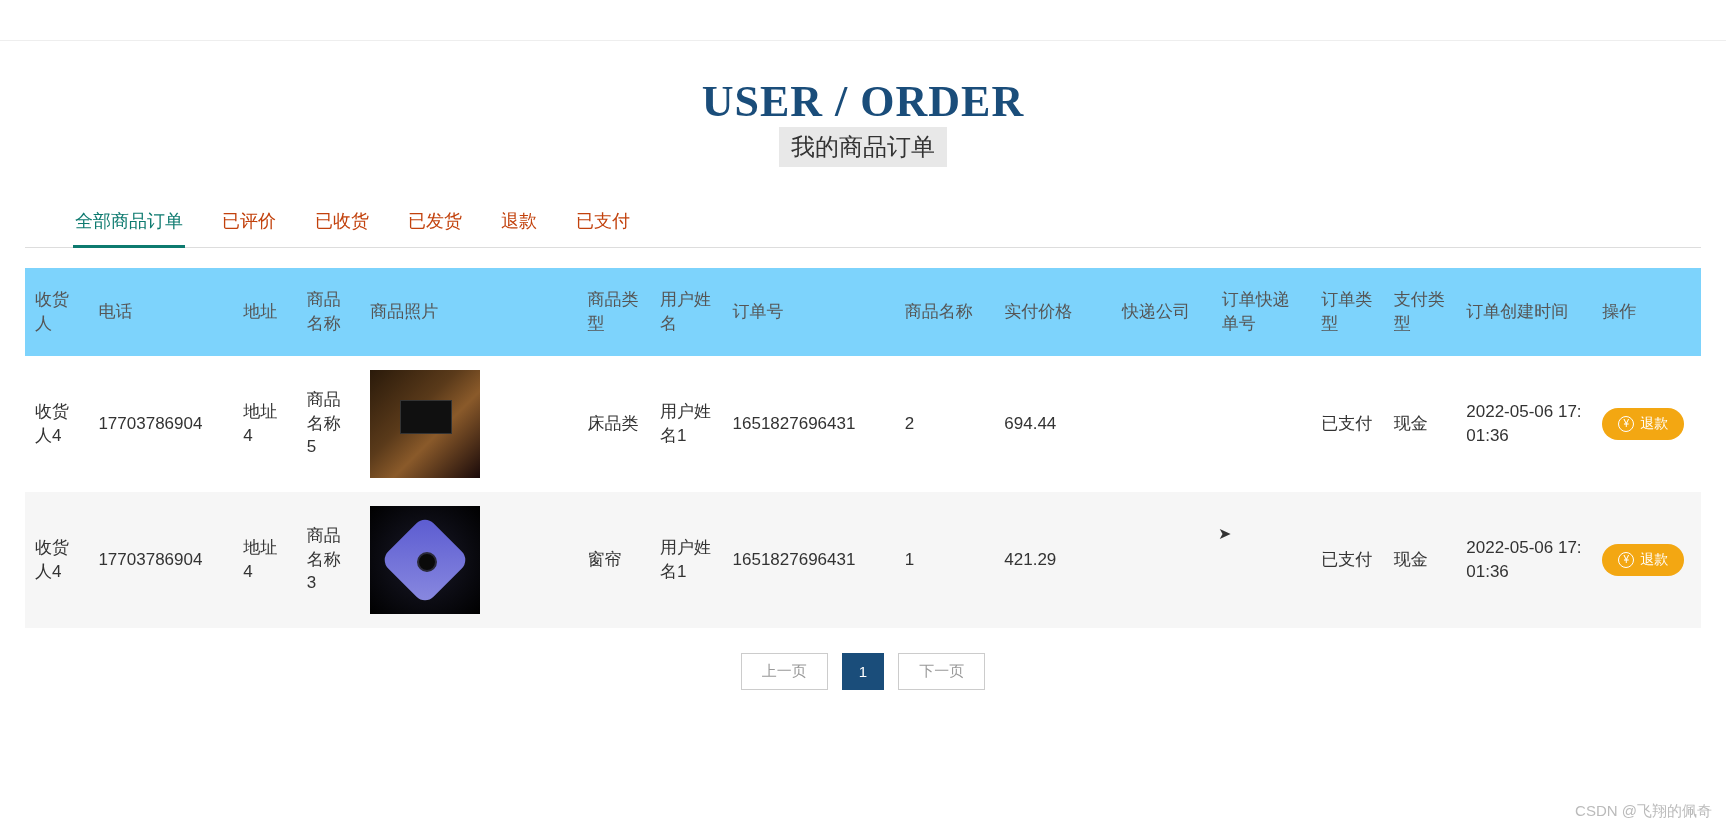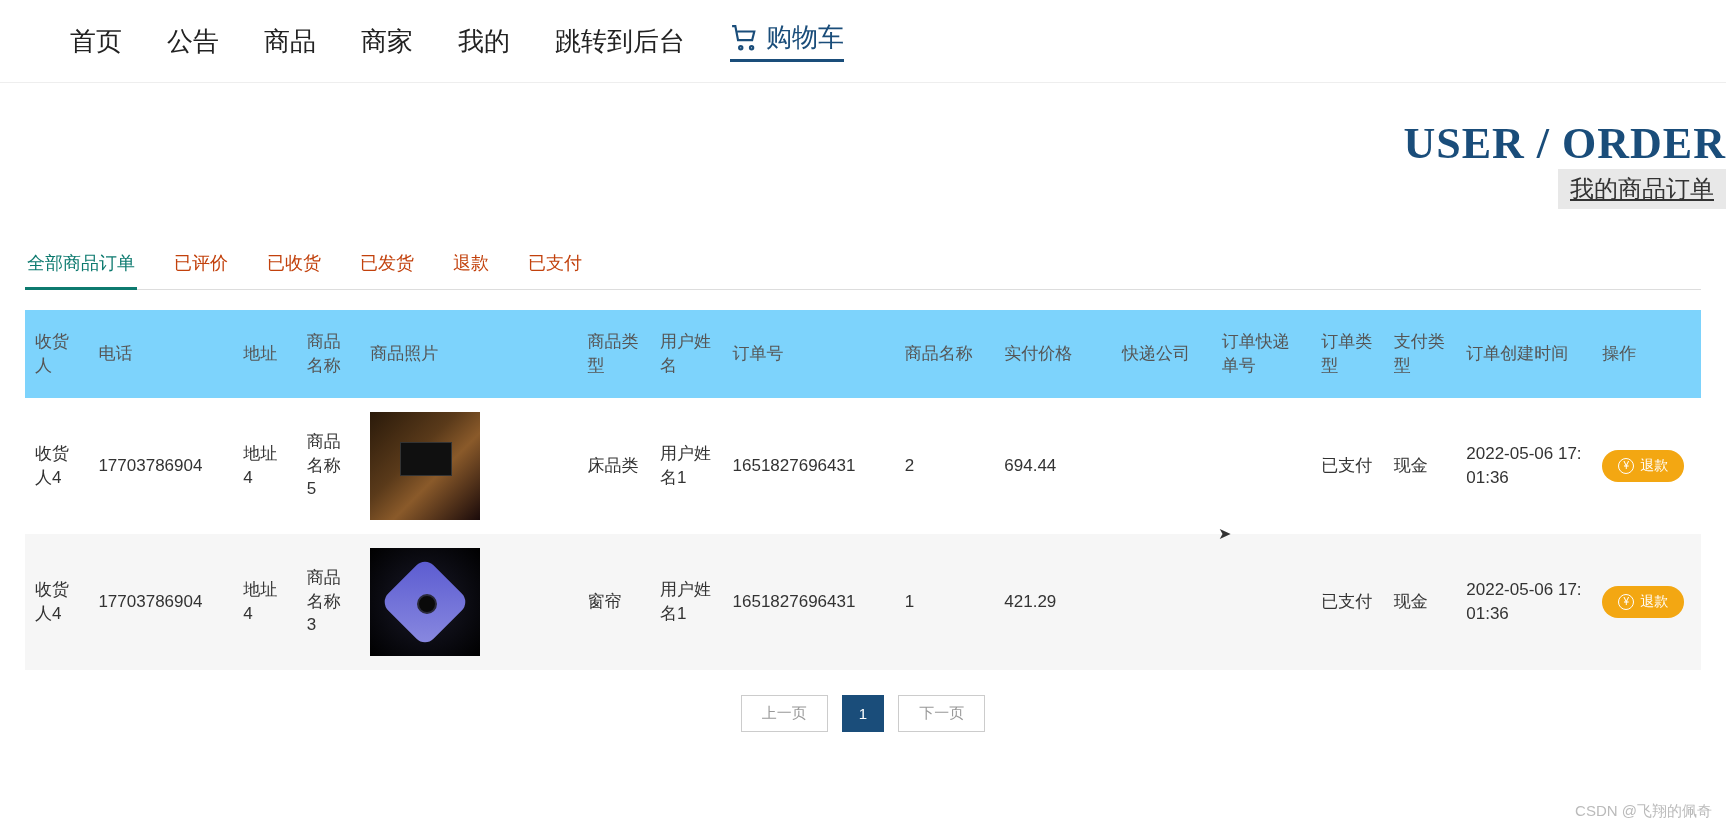--- a/index.html
+++ b/index.html
@@ -5,28 +5,28 @@
     * { box-sizing: border-box; margin: 0; padding: 0; }
     body { font-family: "Microsoft YaHei", Arial, sans-serif; background: #fff; color: #333; }
     
     .header { display: flex; align-items: center; justify-content: space-between; padding: 20px 70px; border-bottom: 1px solid #eee; }
     .site-title { font-size: 30px; font-weight: bold; letter-spacing: 2px; }
     .nav { display: flex; align-items: center; gap: 45px; }
     .nav-item { font-size: 26px; color: #222; text-decoration: none; cursor: pointer; }
     .cart-link { display: flex; align-items: center; gap: 8px; color: #1a4d7a; border-bottom: 3px solid #1a4d7a; padding-bottom: 4px; font-size: 26px; text-decoration: none; cursor: pointer; }
     .cart-icon { width: 28px; height: 26px; }
     
-    .page-heading { text-align: right; margin-top: 35px; }
+    .page-heading { text-align: center; margin-top: 35px; }
     .heading-en { font-family: "Times New Roman", serif; font-size: 44px; font-weight: bold; color: #1a4d7a; letter-spacing: 1px; }
-    .heading-cn { display: inline-block; font-size: 24px; background: #e8e8e8; padding: 4px 12px; margin-top: 0px; text-decoration: underline; }
+    .heading-cn { display: inline-block; font-size: 24px; background: #e8e8e8; padding: 4px 12px; margin-top: 0px; }
     
     .content { padding: 0 25px; margin-top: 30px; }
     .tabs { display: flex; gap: 35px; border-bottom: 1px solid #ddd; }
     .tab { font-size: 18px; padding: 12px 2px; cursor: pointer; color: #c2410c; }
-    .tab.active { color: #0d7a6f; border-bottom: 3px solid #0d7a6f; margin-bottom: -1px; }
+    .tab.active { color: #0d7a6f; border-bottom: 3px solid #0d7a6f; margin-bottom: -1px; margin-left: 48px; }
     
     .table-wrap { margin-top: 20px; }
     table { width: 100%; border-collapse: collapse; }
     thead tr { background: #7dd3fc; }
     th { font-weight: normal; font-size: 17px; color: #555; text-align: left; padding: 20px 10px; word-break: break-all; line-height: 1.4; }
     tbody tr:nth-child(odd) { background: #fff; }
     tbody tr:nth-child(even) { background: #f6f6f6; }
     td { font-size: 17px; color: #333; padding: 14px 10px; word-break: break-all; line-height: 1.4; vertical-align: middle; }
     .prod-img { width: 110px; height: 108px; object-fit: cover; display: block; }
     .img-placeholder { width: 110px; height: 108px; display: flex; align-items: center; justify-content: center; font-size: 10px; color: #999; }
@@ -50,36 +50,20 @@
     
     .col-recv { width: 3.5%; } .col-phone{width:8%;} .col-addr{width:3.5%;} .col-pname{width:3.5%;}
     .col-photo{width:12%;} .col-ptype{width:4%;} .col-uname{width:4%;} .col-ono{width:9.5%;}
     .col-qty{width:5.5%;} .col-price{width:6.5%;} .col-ship{width:5.5%;} .col-track{width:5.5%;}
     .col-otype{width:4%;} .col-paytype{width:4%;} .col-time{width:7.5%;} .col-ops{width:6%;}
   </style>
 </head>
 <body>
 
 <div class="header">
-  <div class="nav">
-    <a class="nav-item">首页</a>
-    <a class="nav-item">公告</a>
-    <a class="nav-item">商品</a>
-    <a class="nav-item">商家</a>
-    <a class="nav-item">我的</a>
-    <a class="nav-item">跳转到后台</a>
-    <a class="cart-link">
-      <svg class="cart-icon" viewBox="0 0 24 24" fill="none" stroke="#1a4d7a" stroke-width="2">
-          <circle cx="9" cy="21" r="1.5"></circle>
-          <circle cx="19" cy="21" r="1.5"></circle>
-          <path d="M1 1h3l2.5 13h13l2-8H6"></path>
-        </svg>
-      <span>购物车</span>
-    </a>
-  </div>
 </div>
 
 <div class="page-heading">
   <div class="heading-en">USER / ORDER</div>
   <div class="heading-cn">我的商品订单</div>
 </div>
 
 <div class="content">
   <div class="tabs">
     <div class="tab active">全部商品订单</div>

